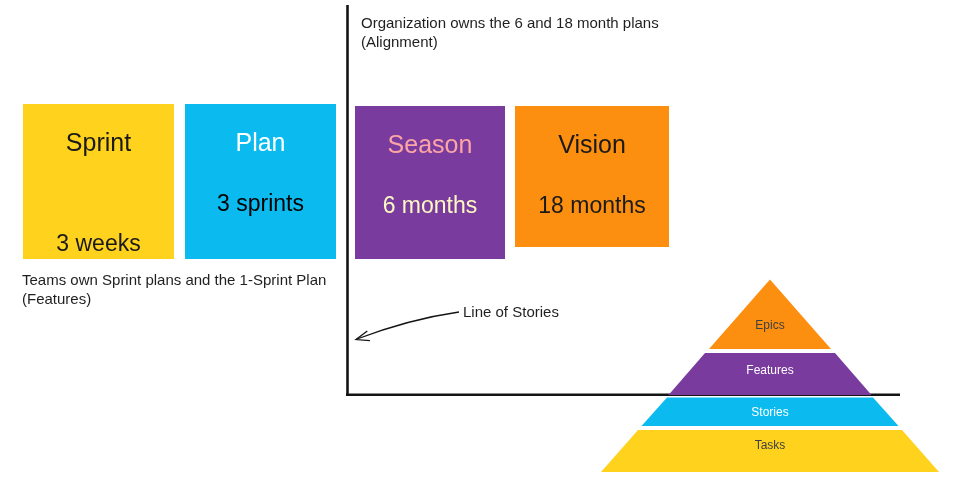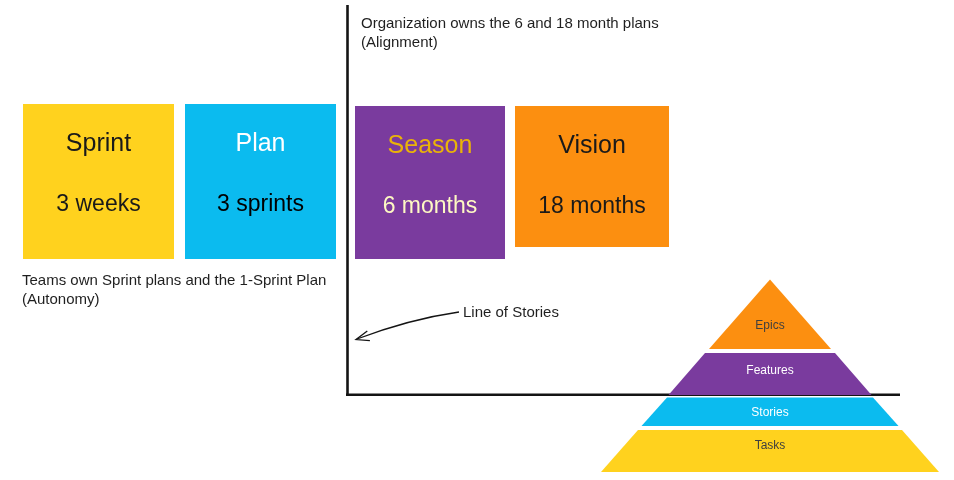--- a/index.html
+++ b/index.html
@@ -22,37 +22,37 @@
 
 <div id="canvas">
 
   <div class="annotation" style="left:361px;top:13px;width:340px;">
     <div>Organization owns the 6 and 18 month plans</div>
     <div>(Alignment)</div>
   </div>
 
   <div class="annotation" style="left:22px;top:270px;width:330px;">
     <div>Teams own Sprint plans and the 1-Sprint Plan</div>
-    <div>(Autonomy)</div>
+    <div>(Features)</div>
   </div>
 
   <div class="annotation" style="left:463px;top:302px;white-space:nowrap;">Line of Stories</div>
 
-  <div class="box" style="left: 23px; top: 104px; width: 151px; height: 155px; background: rgb(255, 210, 30);">
+  <div class="box" style="left: 23px; top: 104px; width: 151px; height: 155px; background: rgb(255, 210, 30); gap: 40px;">
     <div class="box-title" style="color: rgb(26, 26, 26);">Sprint</div>
     <div class="box-subtitle" style="color: rgb(26, 26, 26);">3 weeks</div>
   </div>
 
   <div class="box" style="left: 185px; top: 104px; width: 151px; height: 155px; background: rgb(11, 187, 239);">
     <div class="box-title" style="color: rgb(255, 255, 255);">Plan</div>
     <div class="box-subtitle" style="color: #000000;">3 sprints</div>
   </div>
 
   <div class="box" style="left: 355px; top: 106px; width: 150px; height: 153px; background: rgb(122, 59, 158);">
-    <div class="box-title" style="color: #eab308;">Season</div>
+    <div class="box-title" style="color: #fca5a5;">Season</div>
     <div class="box-subtitle" style="color: #fef9c3;">6 months</div>
   </div>
 
   <div class="box" style="left: 515px; top: 106px; width: 154px; height: 141px; background: rgb(252, 143, 16);">
     <div class="box-title" style="color: rgb(26, 26, 26);">Vision</div>
     <div class="box-subtitle" style="color: rgb(26, 26, 26);">18 months</div>
   </div>
 
   <svg id="overlay" viewBox="0 0 954 480">
 

